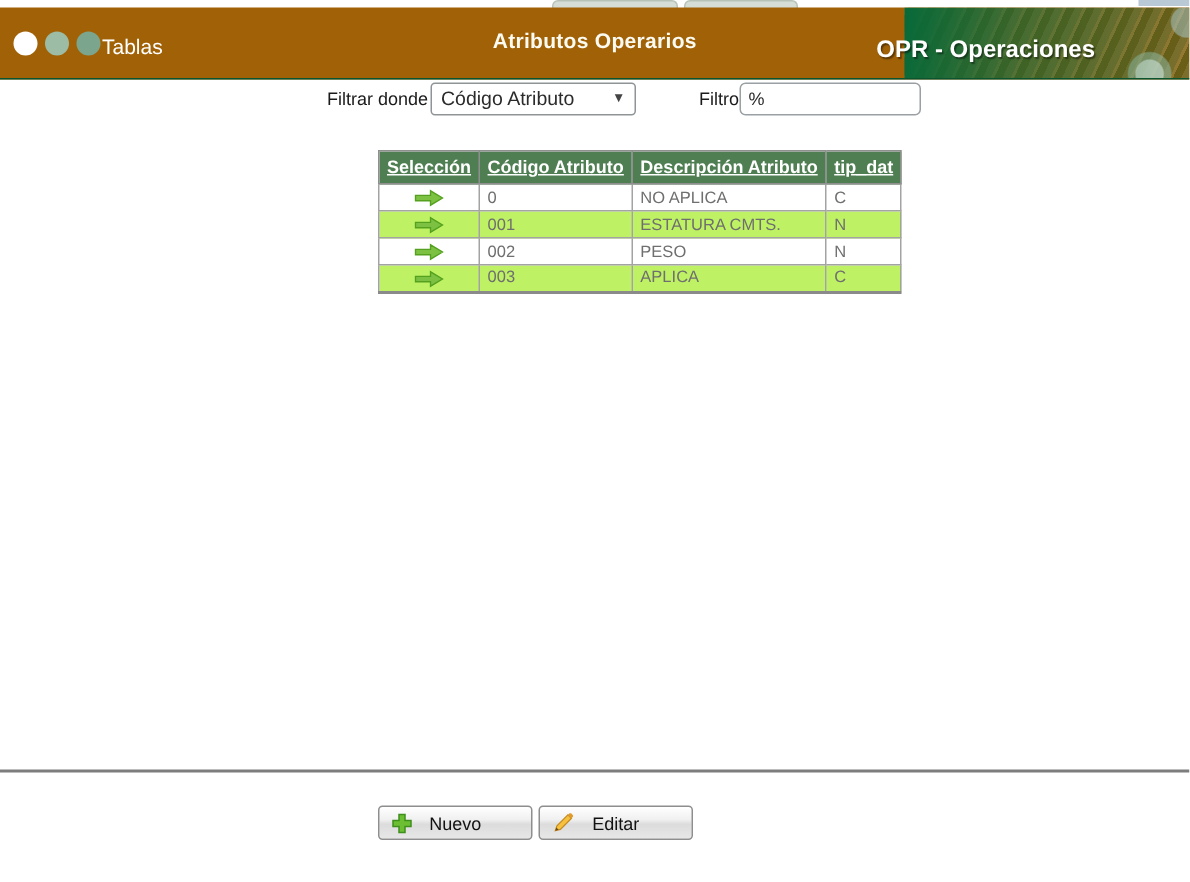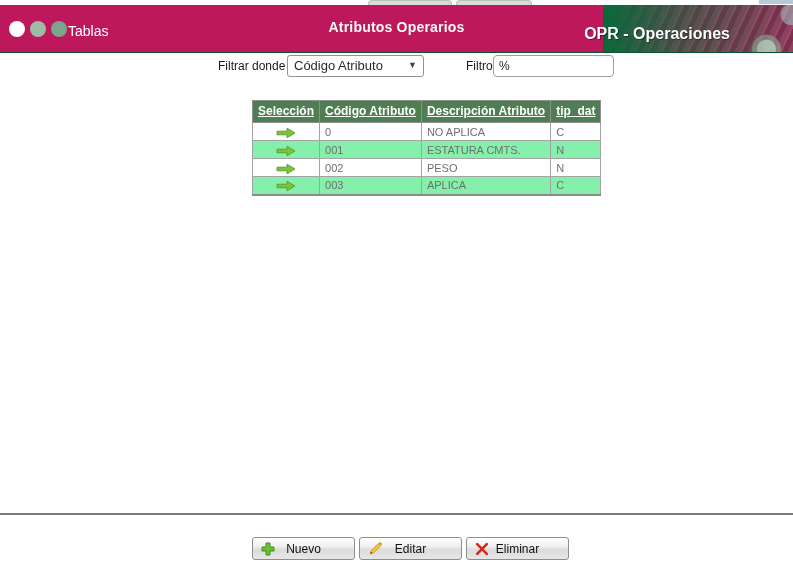--- a/index.html
+++ b/index.html
@@ -9,21 +9,21 @@
 
   
   .tab-peek { position:absolute; top:0; height:6px; background:#d6ddd6;
               border:1px solid #b7c2b7; border-bottom:none; border-radius:4px 4px 0 0; }
   .tab-peek.t1 { left:368px; width:84px; }
   .tab-peek.t2 { left:456px; width:76px; }
   .corner-peek { position:absolute; top:0; right:0; width:34px; height:4px; background:#b9c9d6; }
 
   
   .header-bar { position:absolute; top:5px; left:0; width:793px; height:48px;
-                background:#be185d; border-bottom:1px solid #0a5530; overflow:hidden; }
+                background:#a16207; border-bottom:1px solid #0a5530; overflow:hidden; }
   .deco { position:absolute; top:0; right:0; width:190px; height:48px;
           background:
             linear-gradient(95deg, #076a39 0%, rgba(7,106,57,0.55) 40%, rgba(7,106,57,0.15) 100%),
             radial-gradient(circle at 86% 92%, rgba(235,240,235,0.85) 0 9px, rgba(180,205,190,0.55) 10px 14px, transparent 15px),
             radial-gradient(circle at 99% 20%, rgba(200,215,225,0.55) 0 10px, transparent 11px),
             repeating-linear-gradient(115deg, rgba(255,255,255,0.16) 0 2px, rgba(20,70,45,0.25) 2px 7px, rgba(110,140,120,0.30) 7px 12px);
   }
   .dots { position:absolute; left:9px; top:16px; display:flex; gap:5px; }
   .dot { width:16px; height:16px; border-radius:50%; }
   .dot.d1 { background:#ffffff; }
@@ -49,21 +49,21 @@
                   color:#2b2b2b; padding:0 5px; font-family:"Liberation Sans", sans-serif; }
 
   
   .grid { position:absolute; left:252px; top:100px; border-collapse:collapse;
           border-bottom:2px solid #8a8a8a; }
   .grid th { background:#4e7e52; color:#ffffff; font-size:12px; font-weight:bold;
              border:1px solid #8f8f8f; padding:3px 5px 4px; white-space:nowrap; }
   .grid th span { text-decoration:underline; cursor:pointer; }
   .grid td { border:1px solid #a3a3a3; font-size:11px; color:#6f6f6f;
              padding:2px 5px; height:18px; white-space:nowrap; }
-  .grid tr.alt td { background:#86efac;margin-top:28px; }
+  .grid tr.alt td { background:#bef264;margin-top:28px; }
   .grid td.sel { width:58px; text-align:center; padding:1px 0 0; cursor:pointer; }
   .grid td.c-cod { width:90px; }
   .grid td.c-desc { width:118px; }
   .grid td.c-tip { width:46px; }
   .arrow-icon { display:inline-block; vertical-align:middle; }
 
   
   .divider { position:absolute; top:513px; left:0; width:793px; height:0;
              border-top:2px solid #7d7d7d; }
   .actions { position:absolute; top:537px; left:252px; display:flex; gap:4px; }
@@ -169,21 +169,15 @@
       <span class="blabel">Nuevo</span>
     </button>
     <button class="btn">
       <svg class="bicon" width="16" height="16" viewBox="0 0 16 16">
         <path d="M3.2 12.8 L4.3 9.6 11.6 2.3 13.9 4.6 6.6 11.9 Z" fill="#f5c13f" stroke="#c58a21" stroke-width="0.8"></path>
         <path d="M11.6 2.3 L13.9 4.6 14.8 3.7 c.4-.4 .4-1 0-1.4 L13.9 1.4 c-.4-.4-1-.4-1.4 0 Z" fill="#e09a2e"></path>
         <path d="M3.2 12.8 L3.9 10.7 5.4 12.1 Z" fill="#6b4a1c"></path>
       </svg>
       <span class="blabel">Editar</span>
     </button>
-    <button class="btn">
-      <svg class="bicon" width="16" height="16" viewBox="0 0 16 16">
-        <path d="M3.2 3.2 L12.8 12.8 M12.8 3.2 L3.2 12.8" stroke="#d5281b" stroke-width="2.6" stroke-linecap="round" fill="none"></path>
-      </svg>
-      <span class="blabel">Eliminar</span>
-    </button>
   </div>
 
 </div>
 
 </body></html>

